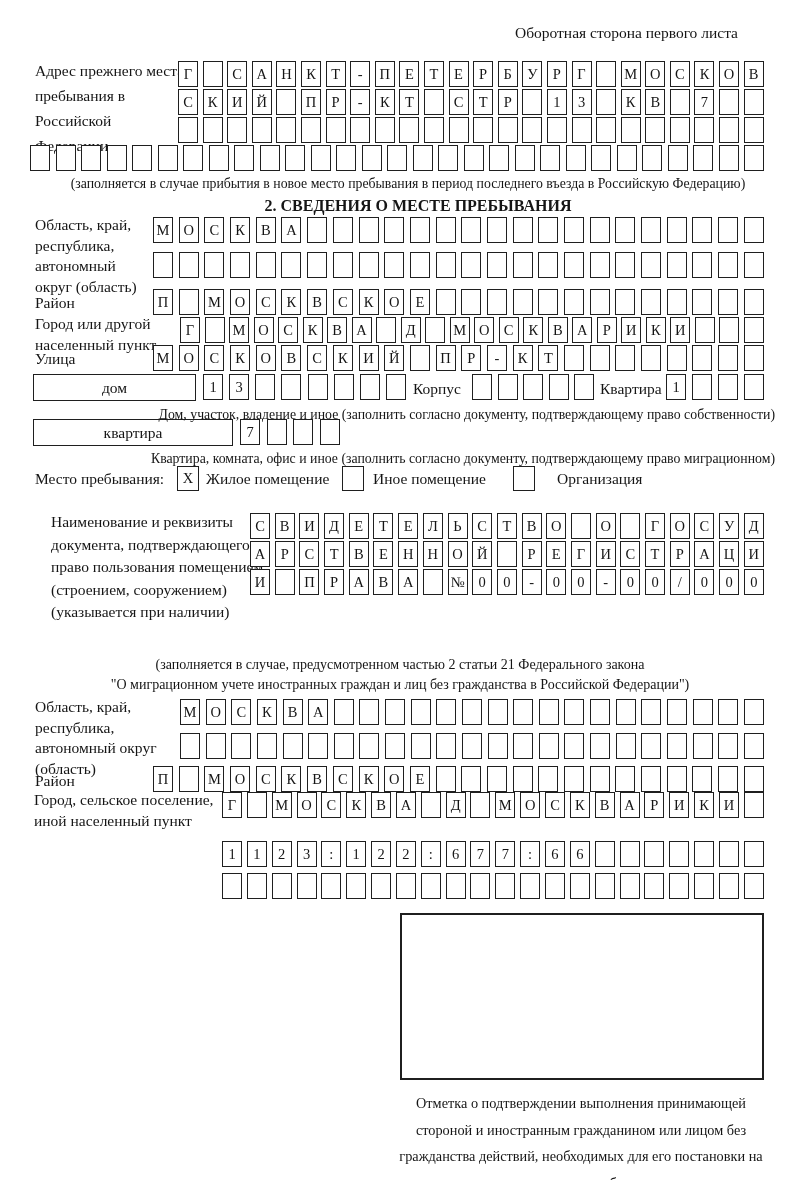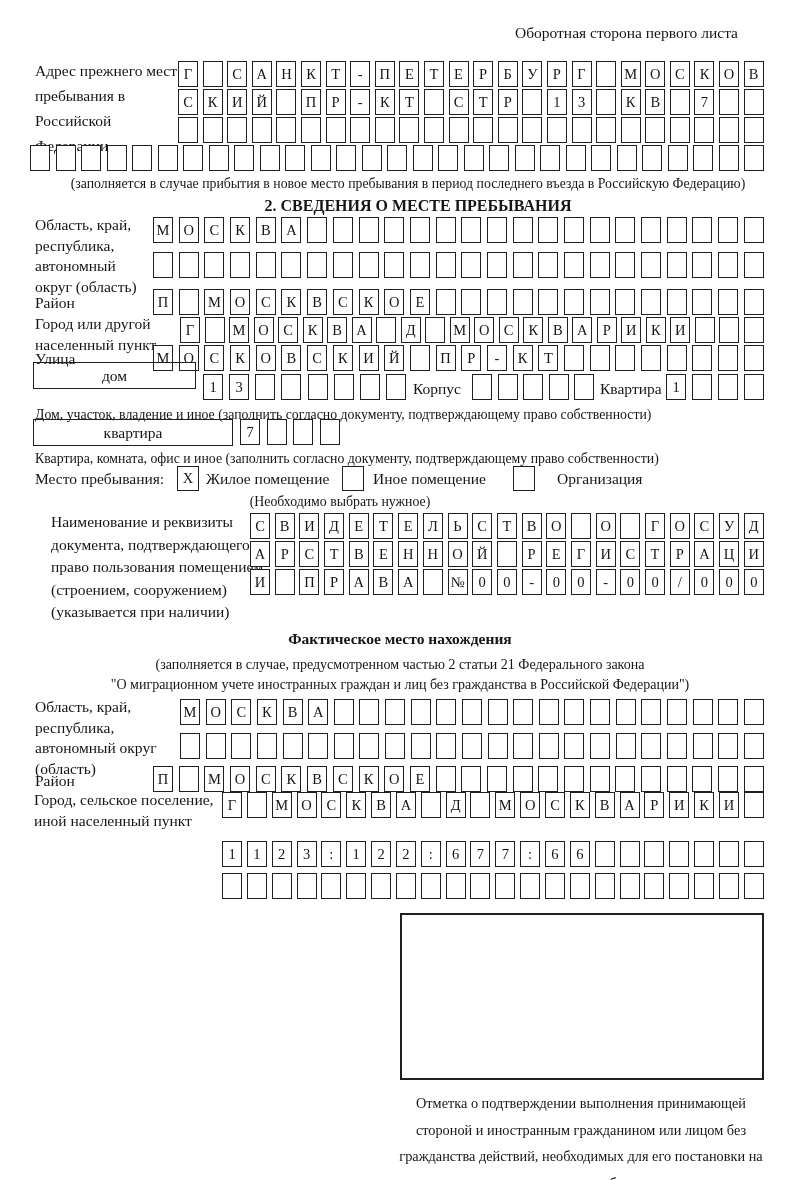--- a/index.html
+++ b/index.html
@@ -4,21 +4,21 @@
 <style>
   html,body{margin:0;padding:0;background:#ffffff;}
   .page{
     position:relative;width:800px;height:1180px;background:#fff;
     font-family:"Liberation Serif","DejaVu Serif",serif;color:#151515;
     overflow:hidden;
   }
   .abs{position:absolute;}
   .label{font-size:15.5px;line-height:21px;}
   .lh25{line-height:25px;}
-  .note{font-size:13.8px;line-height:19px;}
+  .note{font-size:13.8px;line-height:19px;text-align:right;}
   .center{text-align:center;}
   .bold{font-weight:bold;}
   .boxrow{display:flex;justify-content:space-between;}
   .cell{
     width:20px;height:26px;border:1.7px solid #1f1f1f;box-sizing:border-box;
     display:flex;align-items:center;justify-content:center;
     font-size:14.5px;flex:0 0 auto;background:#fff;
   }
   .checkcell{
     width:22px;height:25px;border:1.7px solid #1f1f1f;box-sizing:border-box;
@@ -283,21 +283,21 @@
       <span class="cell"></span>
       <span class="cell"></span>
       <span class="cell"></span>
       <span class="cell"></span>
       <span class="cell"></span>
       <span class="cell"></span>
       <span class="cell"></span>
       <span class="cell"></span>
     </div>
 
-  <div class="abs widebox" style="left:33px;top:362px;width:163px;">дом</div>
+  <div class="abs widebox" style="left:33px;top:374px;width:163px;">дом</div>
   <div class="abs boxrow" style="left:203px;top:374px;width:203px;">
       <span class="cell">1</span>
       <span class="cell">3</span>
       <span class="cell"></span>
       <span class="cell"></span>
       <span class="cell"></span>
       <span class="cell"></span>
       <span class="cell"></span>
       <span class="cell"></span>
     </div>
@@ -318,30 +318,29 @@
     </div>
   <div class="abs note" style="left:35px;top:405px;width:740px;">Дом, участок, владение и иное (заполнить согласно документу, подтверждающему право собственности)</div>
 
   <div class="abs widebox" style="left:33px;top:419px;width:200px;text-align:center;">квартира</div>
   <div class="abs boxrow" style="left:240px;top:419px;width:100px;">
       <span class="cell">7</span>
       <span class="cell"></span>
       <span class="cell"></span>
       <span class="cell"></span>
     </div>
-  <div class="abs note" style="left:35px;top:449px;width:740px;">Квартира, комната, офис и иное (заполнить согласно документу, подтверждающему право собственности)</div>
+  <div class="abs note" style="left:35px;top:449px;width:740px;">Квартира, комната, офис и иное (заполнить согласно документу, подтверждающему право миграционном)</div>
 
   <div class="abs label" style="left:35px;top:468px;">Место пребывания:</div>
   <div class="abs checkcell" style="left:177px;top:466px;">X</div>
   <div class="abs label" style="left:206px;top:468px;">Жилое помещение</div>
   <div class="abs checkcell" style="left:342px;top:466px;"></div>
   <div class="abs label" style="left:373px;top:468px;">Иное помещение</div>
   <div class="abs checkcell" style="left:513px;top:466px;"></div>
   <div class="abs label" style="left:557px;top:468px;">Организация</div>
-  <div class="abs note center" style="left:90px;top:492px;width:500px;">(Необходимо выбрать нужное)</div>
 
   <div class="abs label" style="left:35px;top:511px;width:222px;line-height:22.5px;margin-left:16px;">Наименование и реквизиты документа, подтверждающего право пользования помещением (строением, сооружением) (указывается при наличии)</div>
   <div class="abs boxrow" style="left:250px;top:513px;width:514px;">
       <span class="cell">С</span>
       <span class="cell">В</span>
       <span class="cell">И</span>
       <span class="cell">Д</span>
       <span class="cell">Е</span>
       <span class="cell">Т</span>
       <span class="cell">Е</span>
@@ -400,21 +399,20 @@
       <span class="cell">0</span>
       <span class="cell">-</span>
       <span class="cell">0</span>
       <span class="cell">0</span>
       <span class="cell">/</span>
       <span class="cell">0</span>
       <span class="cell">0</span>
       <span class="cell">0</span>
     </div>
 
-  <div class="abs bold center" style="left:0;top:630px;width:800px;font-size:15.5px;">Фактическое место нахождения</div>
   <div class="abs note center" style="left:0;top:655px;width:800px;font-size:14px;">(заполняется в случае, предусмотренном частью 2 статьи 21 Федерального закона</div>
   <div class="abs note center" style="left:0;top:675px;width:800px;font-size:14px;">"О миграционном учете иностранных граждан и лиц без гражданства в Российской Федерации")</div>
 
   <div class="abs label" style="left:35px;top:697px;width:150px;line-height:20.5px;">Область, край, республика, автономный округ (область)</div>
   <div class="abs boxrow" style="left:180px;top:699px;width:584px;">
       <span class="cell">М</span>
       <span class="cell">О</span>
       <span class="cell">С</span>
       <span class="cell">К</span>
       <span class="cell">В</span>

